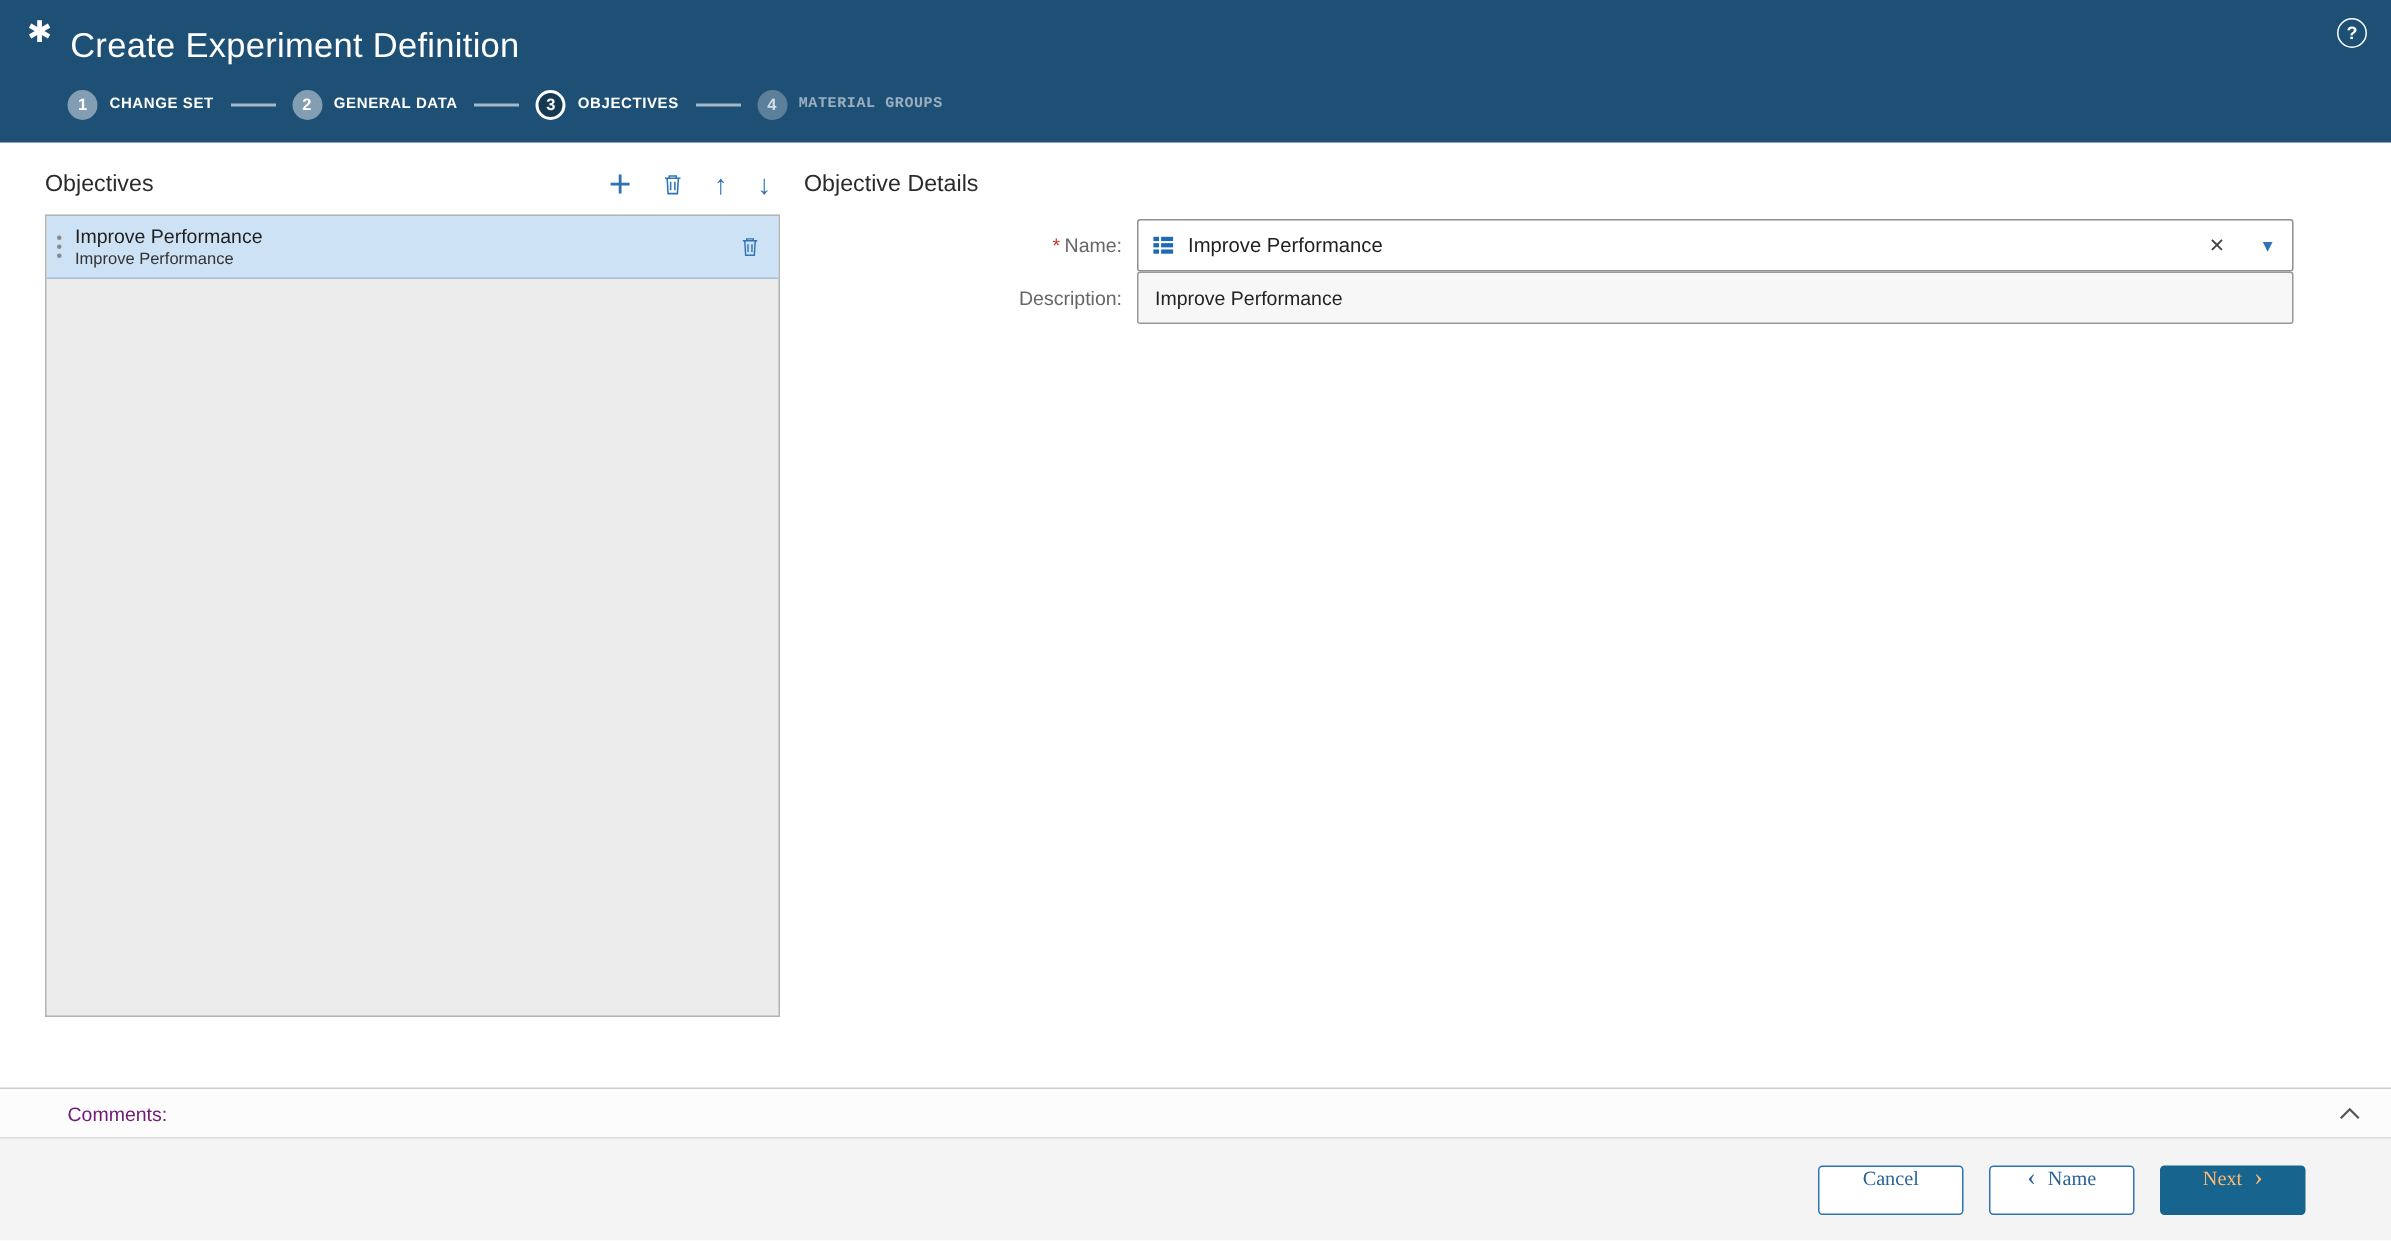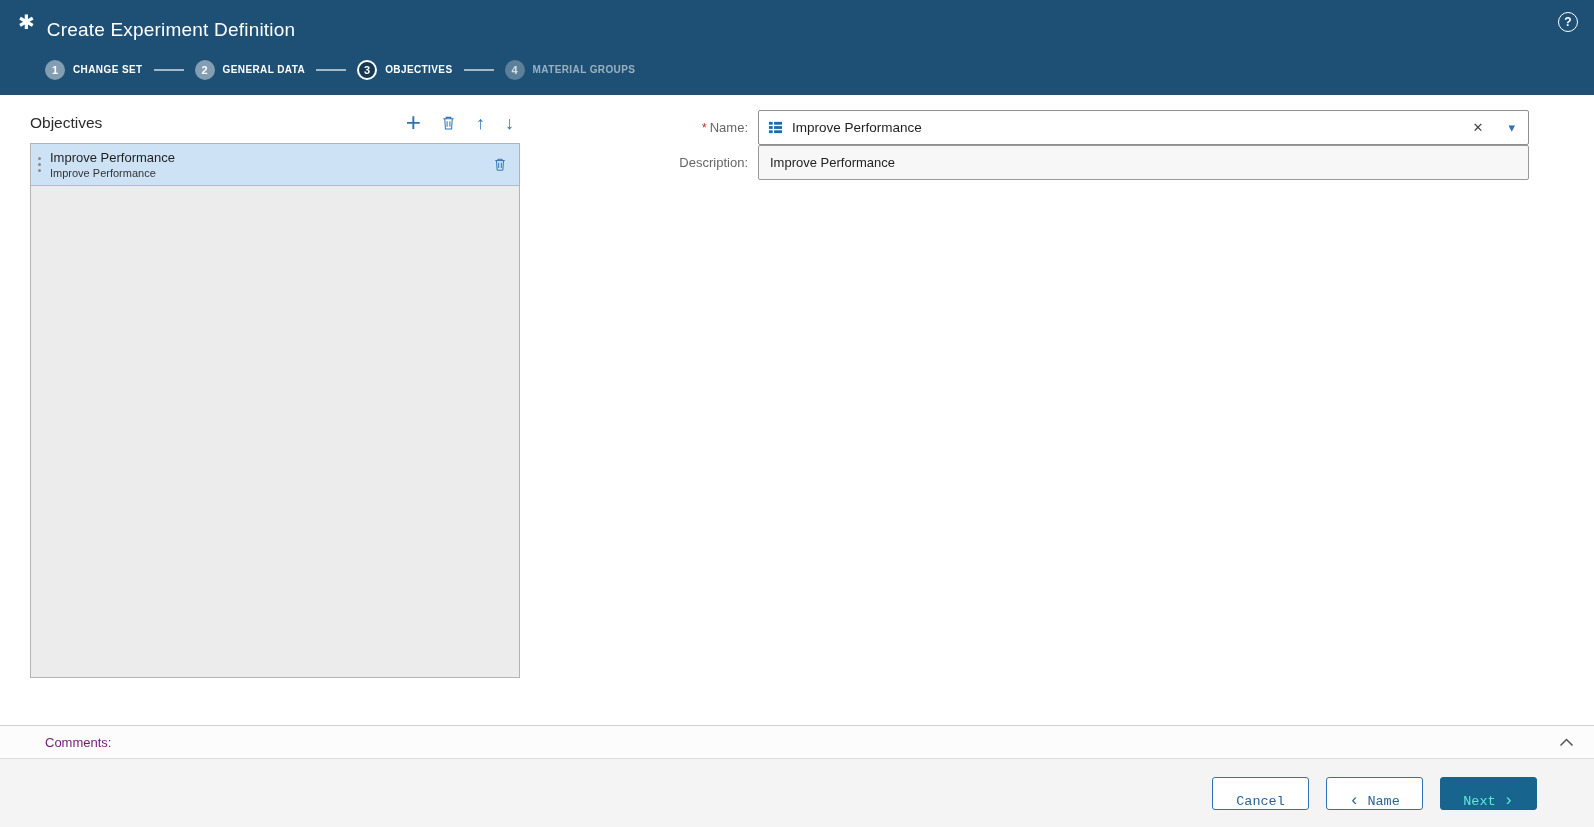--- a/index.html
+++ b/index.html
@@ -10,21 +10,21 @@
     background:#ffffff; display:flex; flex-direction:column;
     color:#333;
   }
 
   
   .header {
     flex:none; height:44px; background:var(--header-bg,#1e4f74);
     display:flex; align-items:center; padding:0 16px 0 18px; color:#fff;
   }
   .app-icon { font-size:20px; margin-right:12px; line-height:1; }
-  .header-title { font-size:19px; letter-spacing:.2px;margin-top:16px; }
+  .header-title { font-size:23px; letter-spacing:.2px;margin-top:16px; }
   .help-icon {
     margin-left:auto; width:20px; height:20px; border:1.5px solid #fff;
     border-radius:50%; display:flex; align-items:center; justify-content:center;
     font-size:12px; font-weight:bold; cursor:pointer;
   }
 
   
   .stepper {
     flex:none; height:51px; background:var(--header-bg,#1e4f74);
     display:flex; align-items:center; padding-left:45px;
@@ -32,21 +32,21 @@
   .step { display:flex; align-items:center; cursor:pointer; }
   .step-circle {
     width:20px; height:20px; border-radius:50%;
     display:flex; align-items:center; justify-content:center;
     font-size:11px; font-weight:bold; color:#fff; flex:none;
   }
   .step-label { margin-left:8px; font-size:10px; font-weight:bold; letter-spacing:.4px; color:#fff; }
   .step.done .step-circle { background:rgba(255,255,255,.45); }
   .step.active .step-circle { background:rgba(0,0,0,.28); border:2px solid #fff; }
   .step.upcoming .step-circle { background:rgba(255,255,255,.28); color:rgba(255,255,255,.75); }
-  .step.upcoming .step-label { color:rgba(255,255,255,.55); }
+  .step.upcoming .step-label { color:rgba(255,255,255,.55);font-family:Liberation Mono, monospace; }
   .connector { width:30px; height:2px; background:rgba(255,255,255,.6); margin:0 11px; }
 
   
   .content { flex:1; display:flex; padding-top:10px; min-height:0; }
 
   .left-panel { flex:none; width:490px; margin-left:30px; display:flex; flex-direction:column; }
   .panel-header { display:flex; align-items:center; height:36px; }
   .panel-title { font-size:15.5px; color:#2b2b2b; }
   .toolbar { margin-left:auto; display:flex; align-items:center; gap:20px; padding-right:6px; }
   .tool { color:var(--accent,#2e74b5); cursor:pointer; display:flex; align-items:center; justify-content:center; }
@@ -102,25 +102,25 @@
   .comments-chevron { margin-left:auto; cursor:pointer; display:flex; color:#555; }
 
   
   .footer {
     flex:none; height:69px; background:#f4f4f4; border-top:1px solid #dddddd;
     display:flex; align-items:center; justify-content:flex-end;
     padding-right:57px; gap:17px;
   }
   .btn {
     height:33px; min-width:97px; border-radius:3px; font-size:13.5px;
-    display:flex; align-items:flex-end; justify-content:center; gap:8px;
-    padding:0 14px; cursor:pointer; font-family:Liberation Mono, monospace;
+    display:flex; align-items:flex-start; justify-content:center; gap:8px;
+    padding:0 14px; cursor:pointer; font-family:Liberation Serif, serif;
   }
   .btn-outline { background:#fff; border:1px solid var(--accent,#2e74b5); color:#2a6496; }
-  .btn-primary { background:var(--primary-btn,#17648e); border:1px solid var(--primary-btn,#17648e); color:#5eead4; }
+  .btn-primary { background:var(--primary-btn,#17648e); border:1px solid var(--primary-btn,#17648e); color:#fdba74; }
   .btn .chev { font-size:17px; line-height:1; margin-top:-2px; }
 </style>
 </head>
 <body>
 
 <div class="header">
   <span class="app-icon">✱</span>
   <span class="header-title">Create Experiment Definition</span>
   <span class="help-icon">?</span>
 </div>
@@ -177,20 +177,21 @@
         <span class="obj-trash">
           <svg width="14" height="15" viewBox="0 0 16 17">
             <path d="M2.5 4h11M5.5 4V2.5h5V4M4 4l.7 11h6.6L12 4M6.5 6.5v6M9.5 6.5v6" stroke="currentColor" fill="none" stroke-width="1.1"></path>
           </svg>
         </span>
       </div>
     </div>
   </div>
 
   <div class="right-panel">
+    <div class="details-title">Objective Details</div>
     <div class="form">
 
       <div class="form-row">
         <span class="form-label"><span class="required-star">*</span><span>Name:</span></span>
         <div class="combo">
           <svg width="15" height="15" viewBox="0 0 16 16">
             <g fill="#1b6ab2">
               <rect x="1" y="2" width="4" height="3"></rect>
                 <rect x="6.5" y="2" width="8.5" height="3"></rect>
               <rect x="1" y="6.5" width="4" height="3"></rect>

